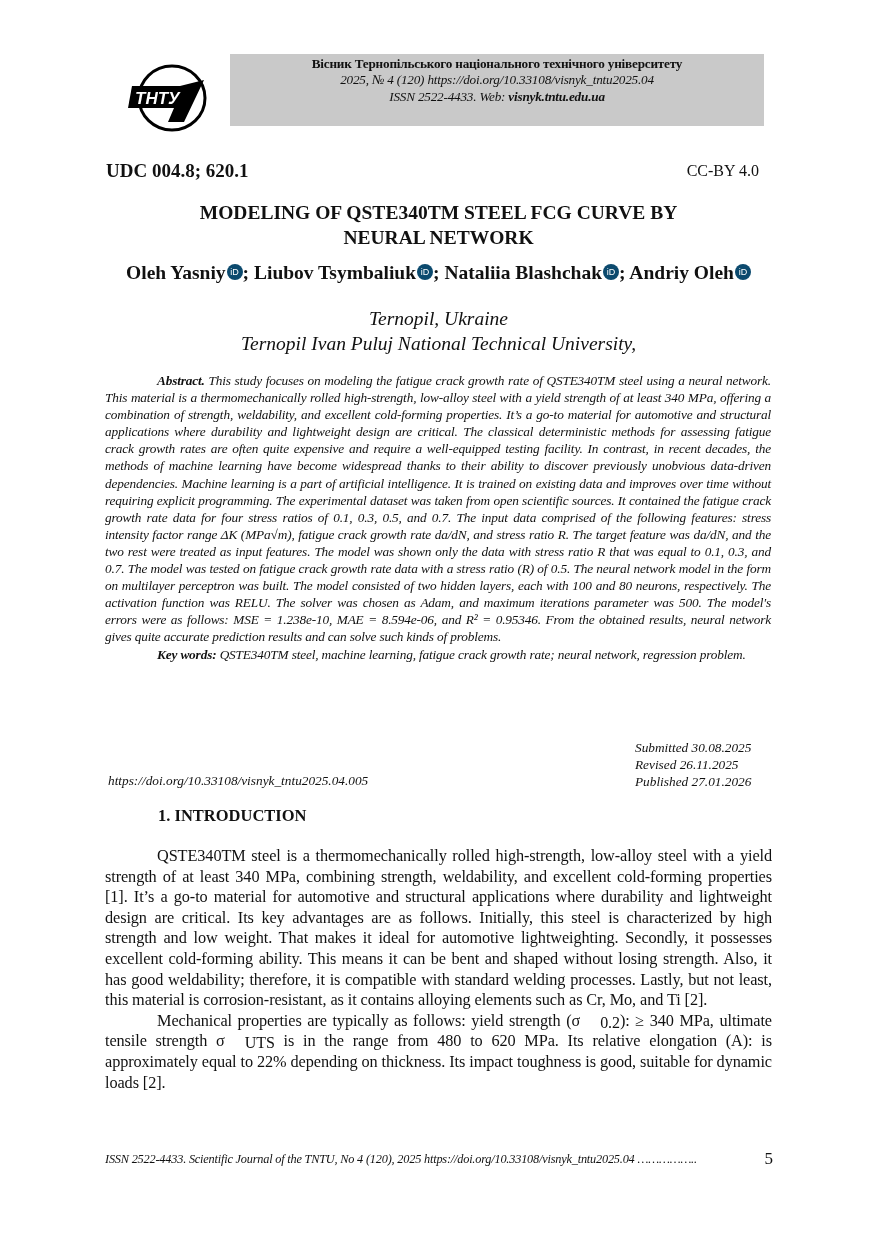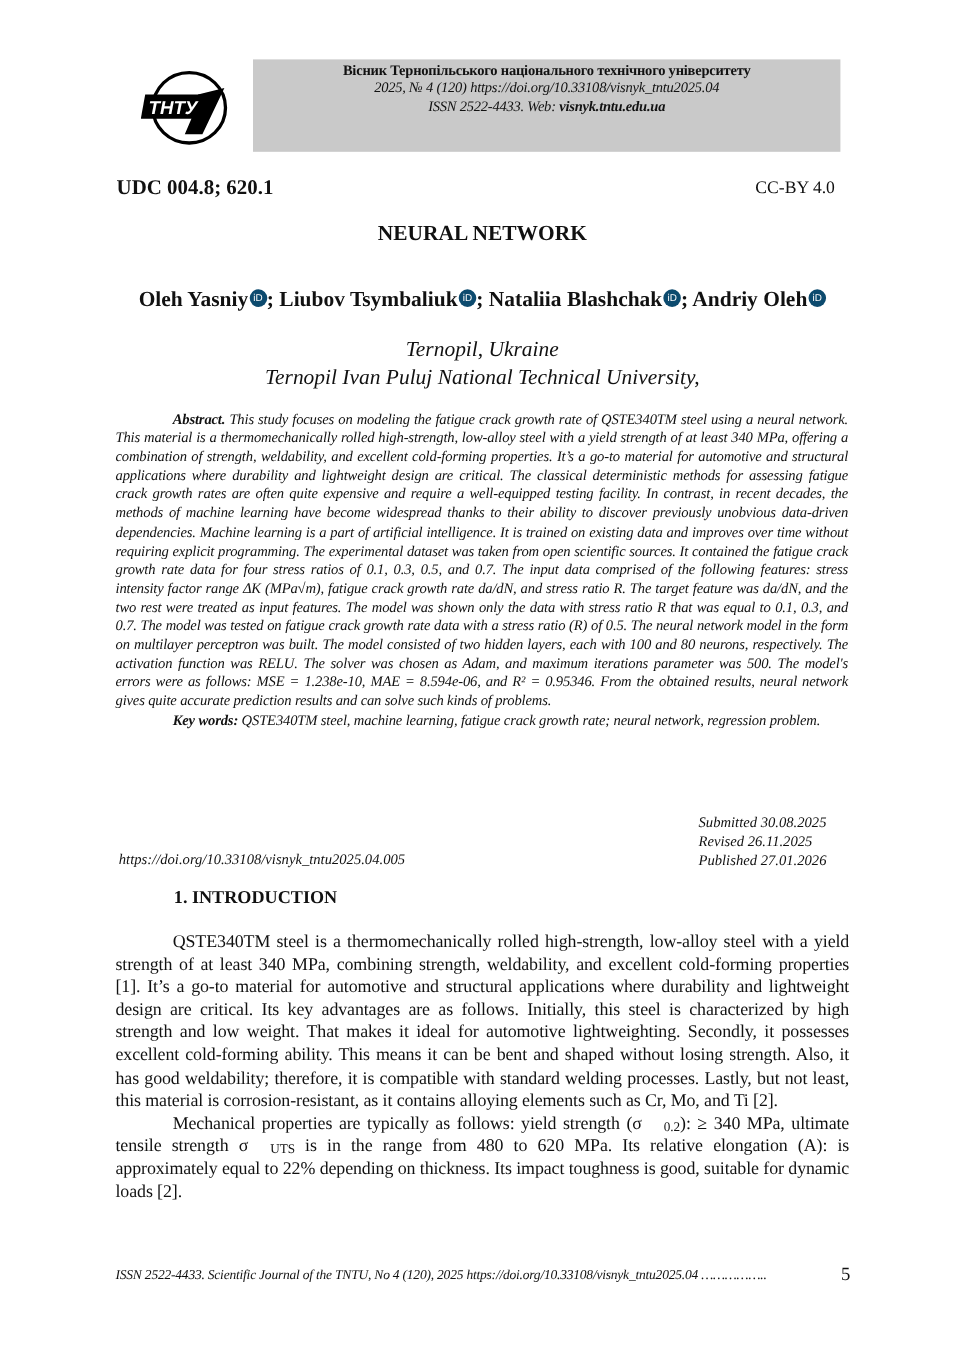--- a/index.html
+++ b/index.html
@@ -5,21 +5,21 @@
   html, body { margin: 0; padding: 0; background: #ffffff; }
   body {
     width: 877px; height: 1240px; position: relative; overflow: hidden;
     font-family: "Liberation Serif", serif; color: #111;
   }
   .abs { position: absolute; }
 
   
   #logo { left: 128px; top: 62px; width: 80px; height: 72px; }
   #header-box {
-    left: 230px; top: 54px; width: 534px; height: 84px;
+    left: 230px; top: 54px; width: 534px; height: 72px;
     background: #c9c9c9; text-align: center;
     font-size: 13.2px; line-height: 16.4px; padding-top: 2px; box-sizing: border-box;
     letter-spacing: -0.2px;
   }
   #header-box .b { font-weight: bold; }
   #header-box .i { font-style: italic; }
 
   
   #udc { left: 106px; top: 160px; font-size: 19px; font-weight: bold; }
   #license { right: 118px; top: 162px; font-size: 16px; }
@@ -66,21 +66,21 @@
   
   #section-heading { left: 158px; top: 806px; font-size: 16.5px; font-weight: bold; }
 
   
   #body {
     left: 105px; width: 667px; top: 846px;
     font-size: 16.3px; line-height: 20.6px; text-align: justify;
     letter-spacing: -0.1px;
   }
   #body p { margin: 0; text-indent: 52px; }
-  #body sub { font-size: 12px; vertical-align: -2px; line-height: 0; padding-left: 20px; }
+  #body sub { font-size: 16px; vertical-align: -2px; line-height: 0; padding-left: 20px; }
 
   
   #footer {
     left: 105px; width: 668px; top: 1152px; font-size: 12.3px; font-style: italic;
     letter-spacing: -0.2px; white-space: nowrap;
   }
   #page-number { right: 104px; top: 1149px; font-size: 17px; }
 </style>
 </head>
 <body>
@@ -97,20 +97,21 @@
 <div id="header-box" class="abs">
   <div class="b">Вісник Тернопільського національного технічного університету</div>
   <div class="i">2025, № 4 (120) https://doi.org/10.33108/visnyk_tntu2025.04</div>
   <div class="i"><span>ISSN 2522-4433. Web: </span><span class="b">visnyk.tntu.edu.ua</span></div>
 </div>
 
 <div id="udc" class="abs">UDC 004.8; 620.1</div>
 <div id="license" class="abs">CC-BY 4.0</div>
 
 <div id="title" class="abs">
+  <div>MODELING OF QSTE340TM STEEL FCG CURVE BY</div>
   <div>NEURAL NETWORK</div>
 </div>
 
 <div id="authors" class="abs">
   <span>Oleh Yasniy</span><span class="orcid">iD</span><span>; </span><span>Liubov Tsymbaliuk</span><span class="orcid">iD</span><span>; </span><span>Nataliia Blashchak</span><span class="orcid">iD</span><span>; </span><span>Andriy Oleh</span><span class="orcid">iD</span>
 </div>
 
 <div id="affiliation" class="abs">
   <div>Ternopil, Ukraine</div>
   <div>Ternopil Ivan Puluj National Technical University,</div>

